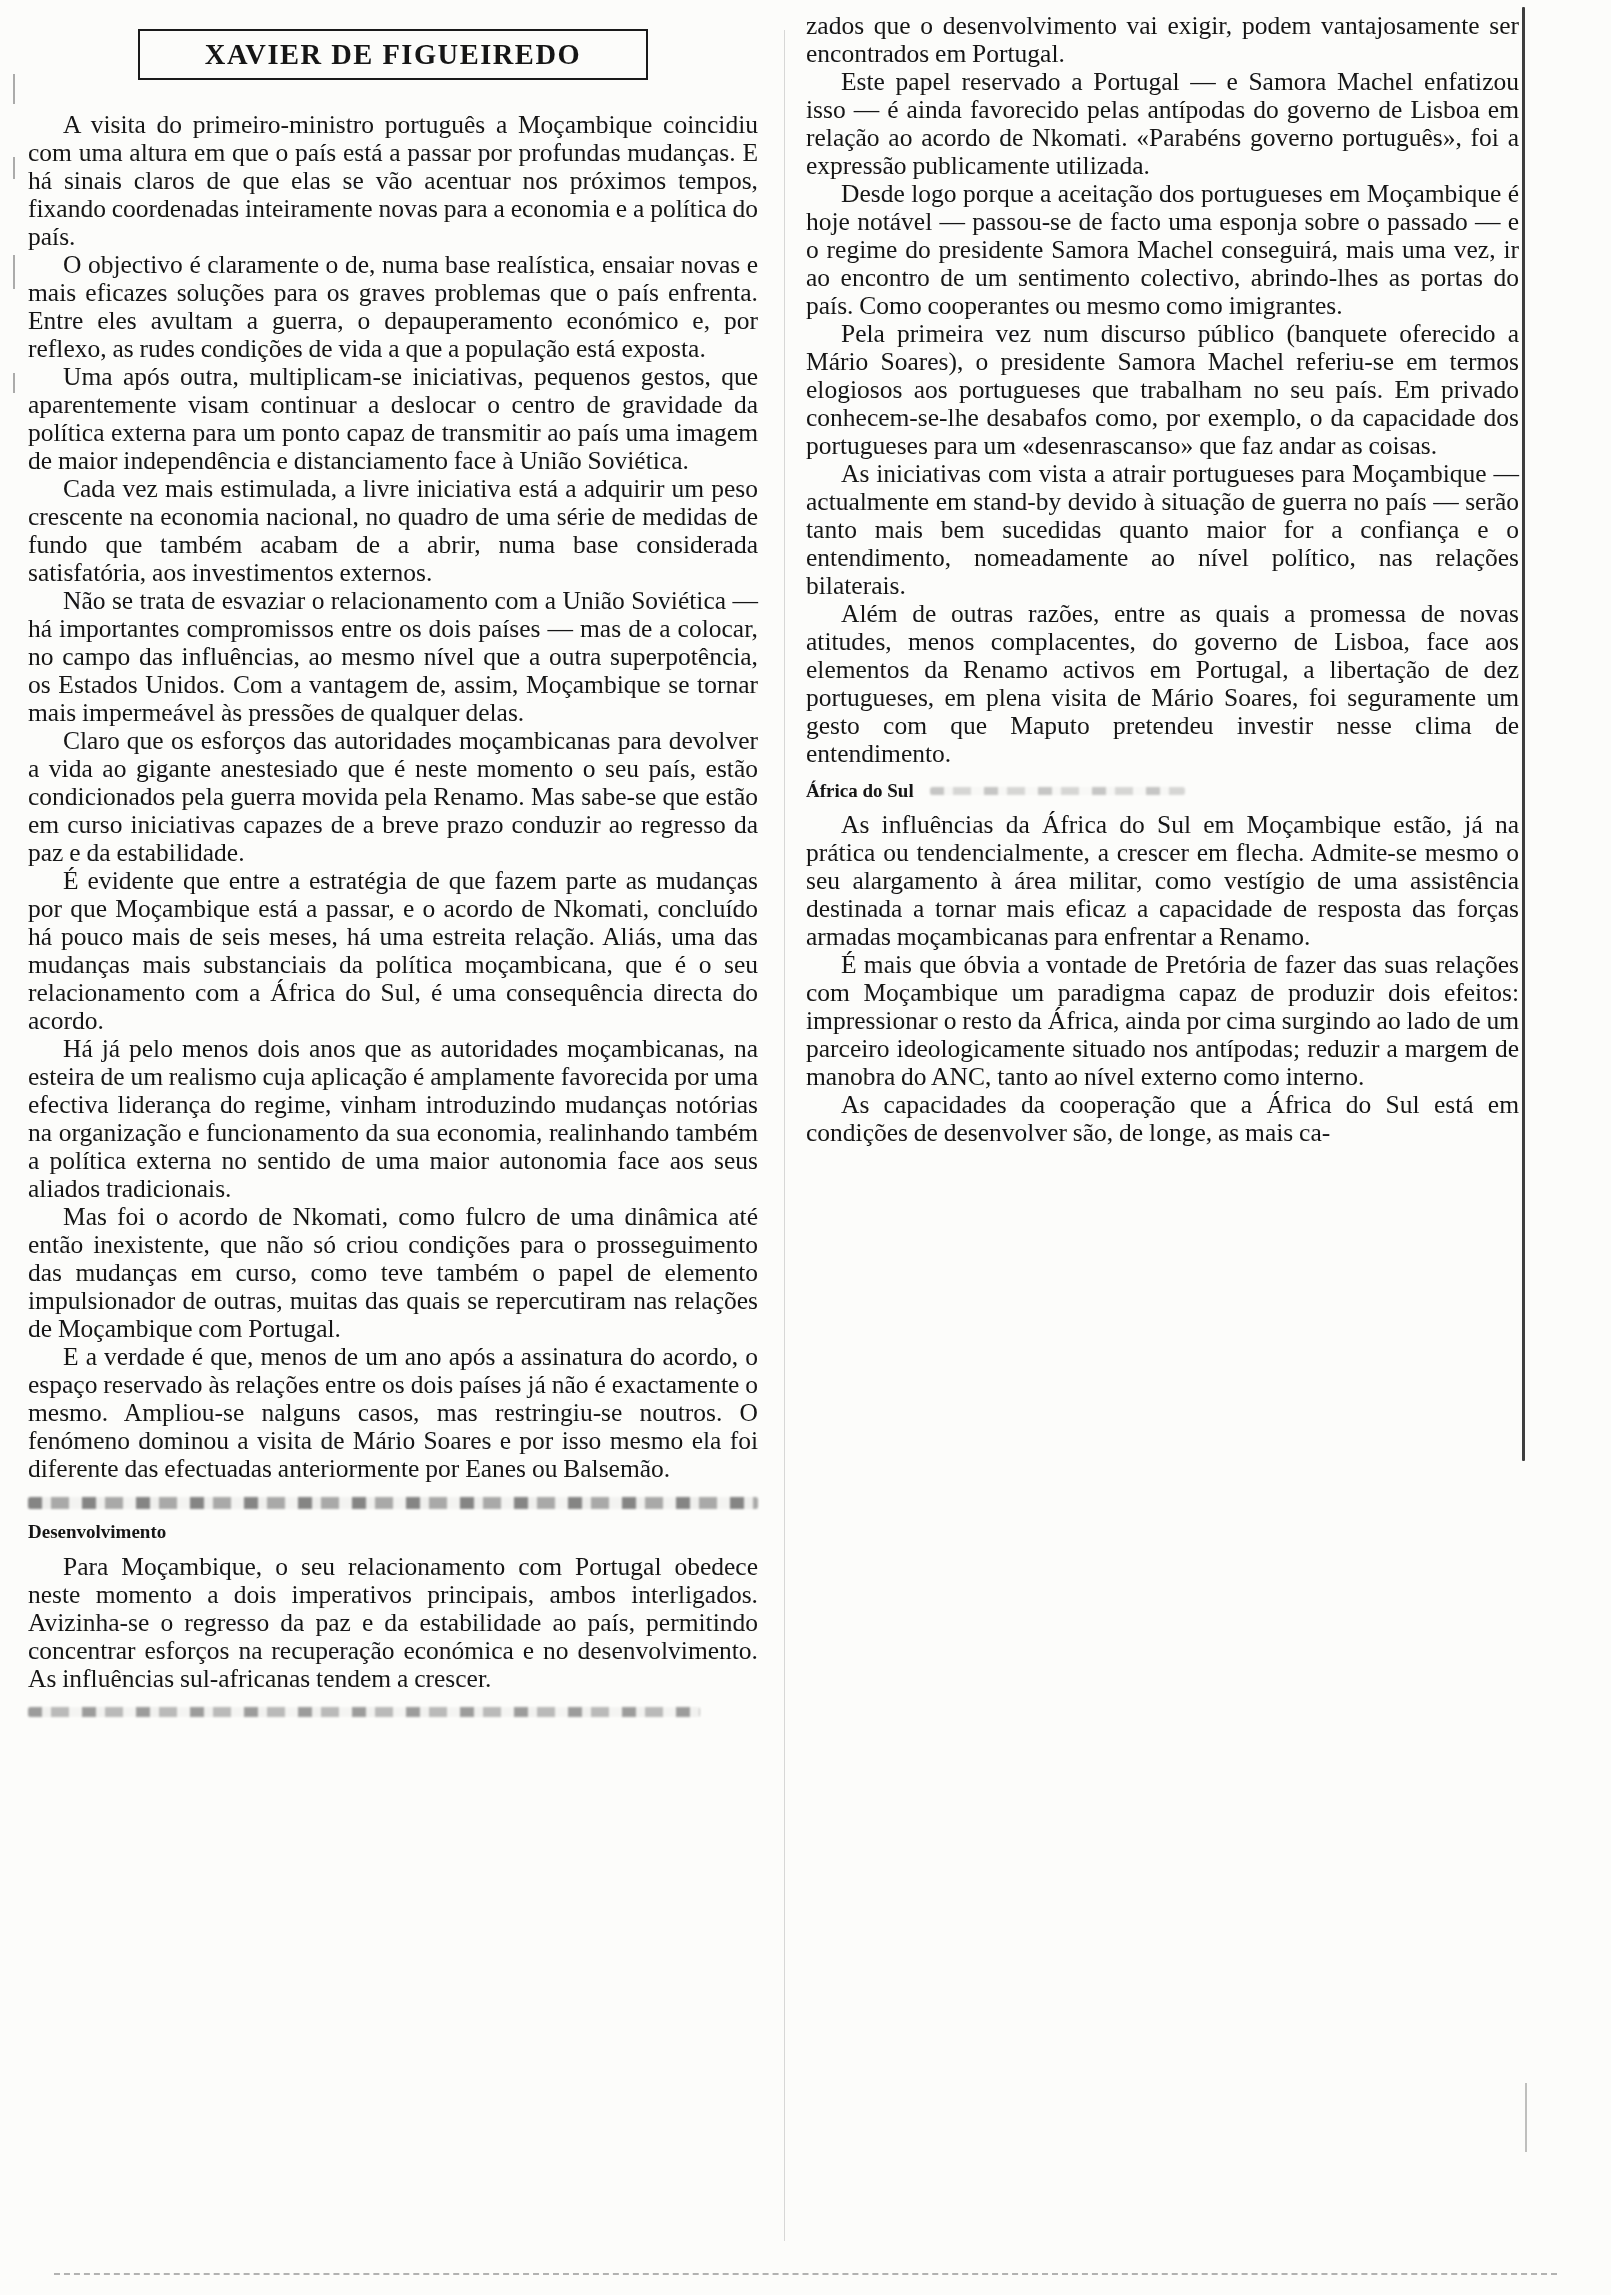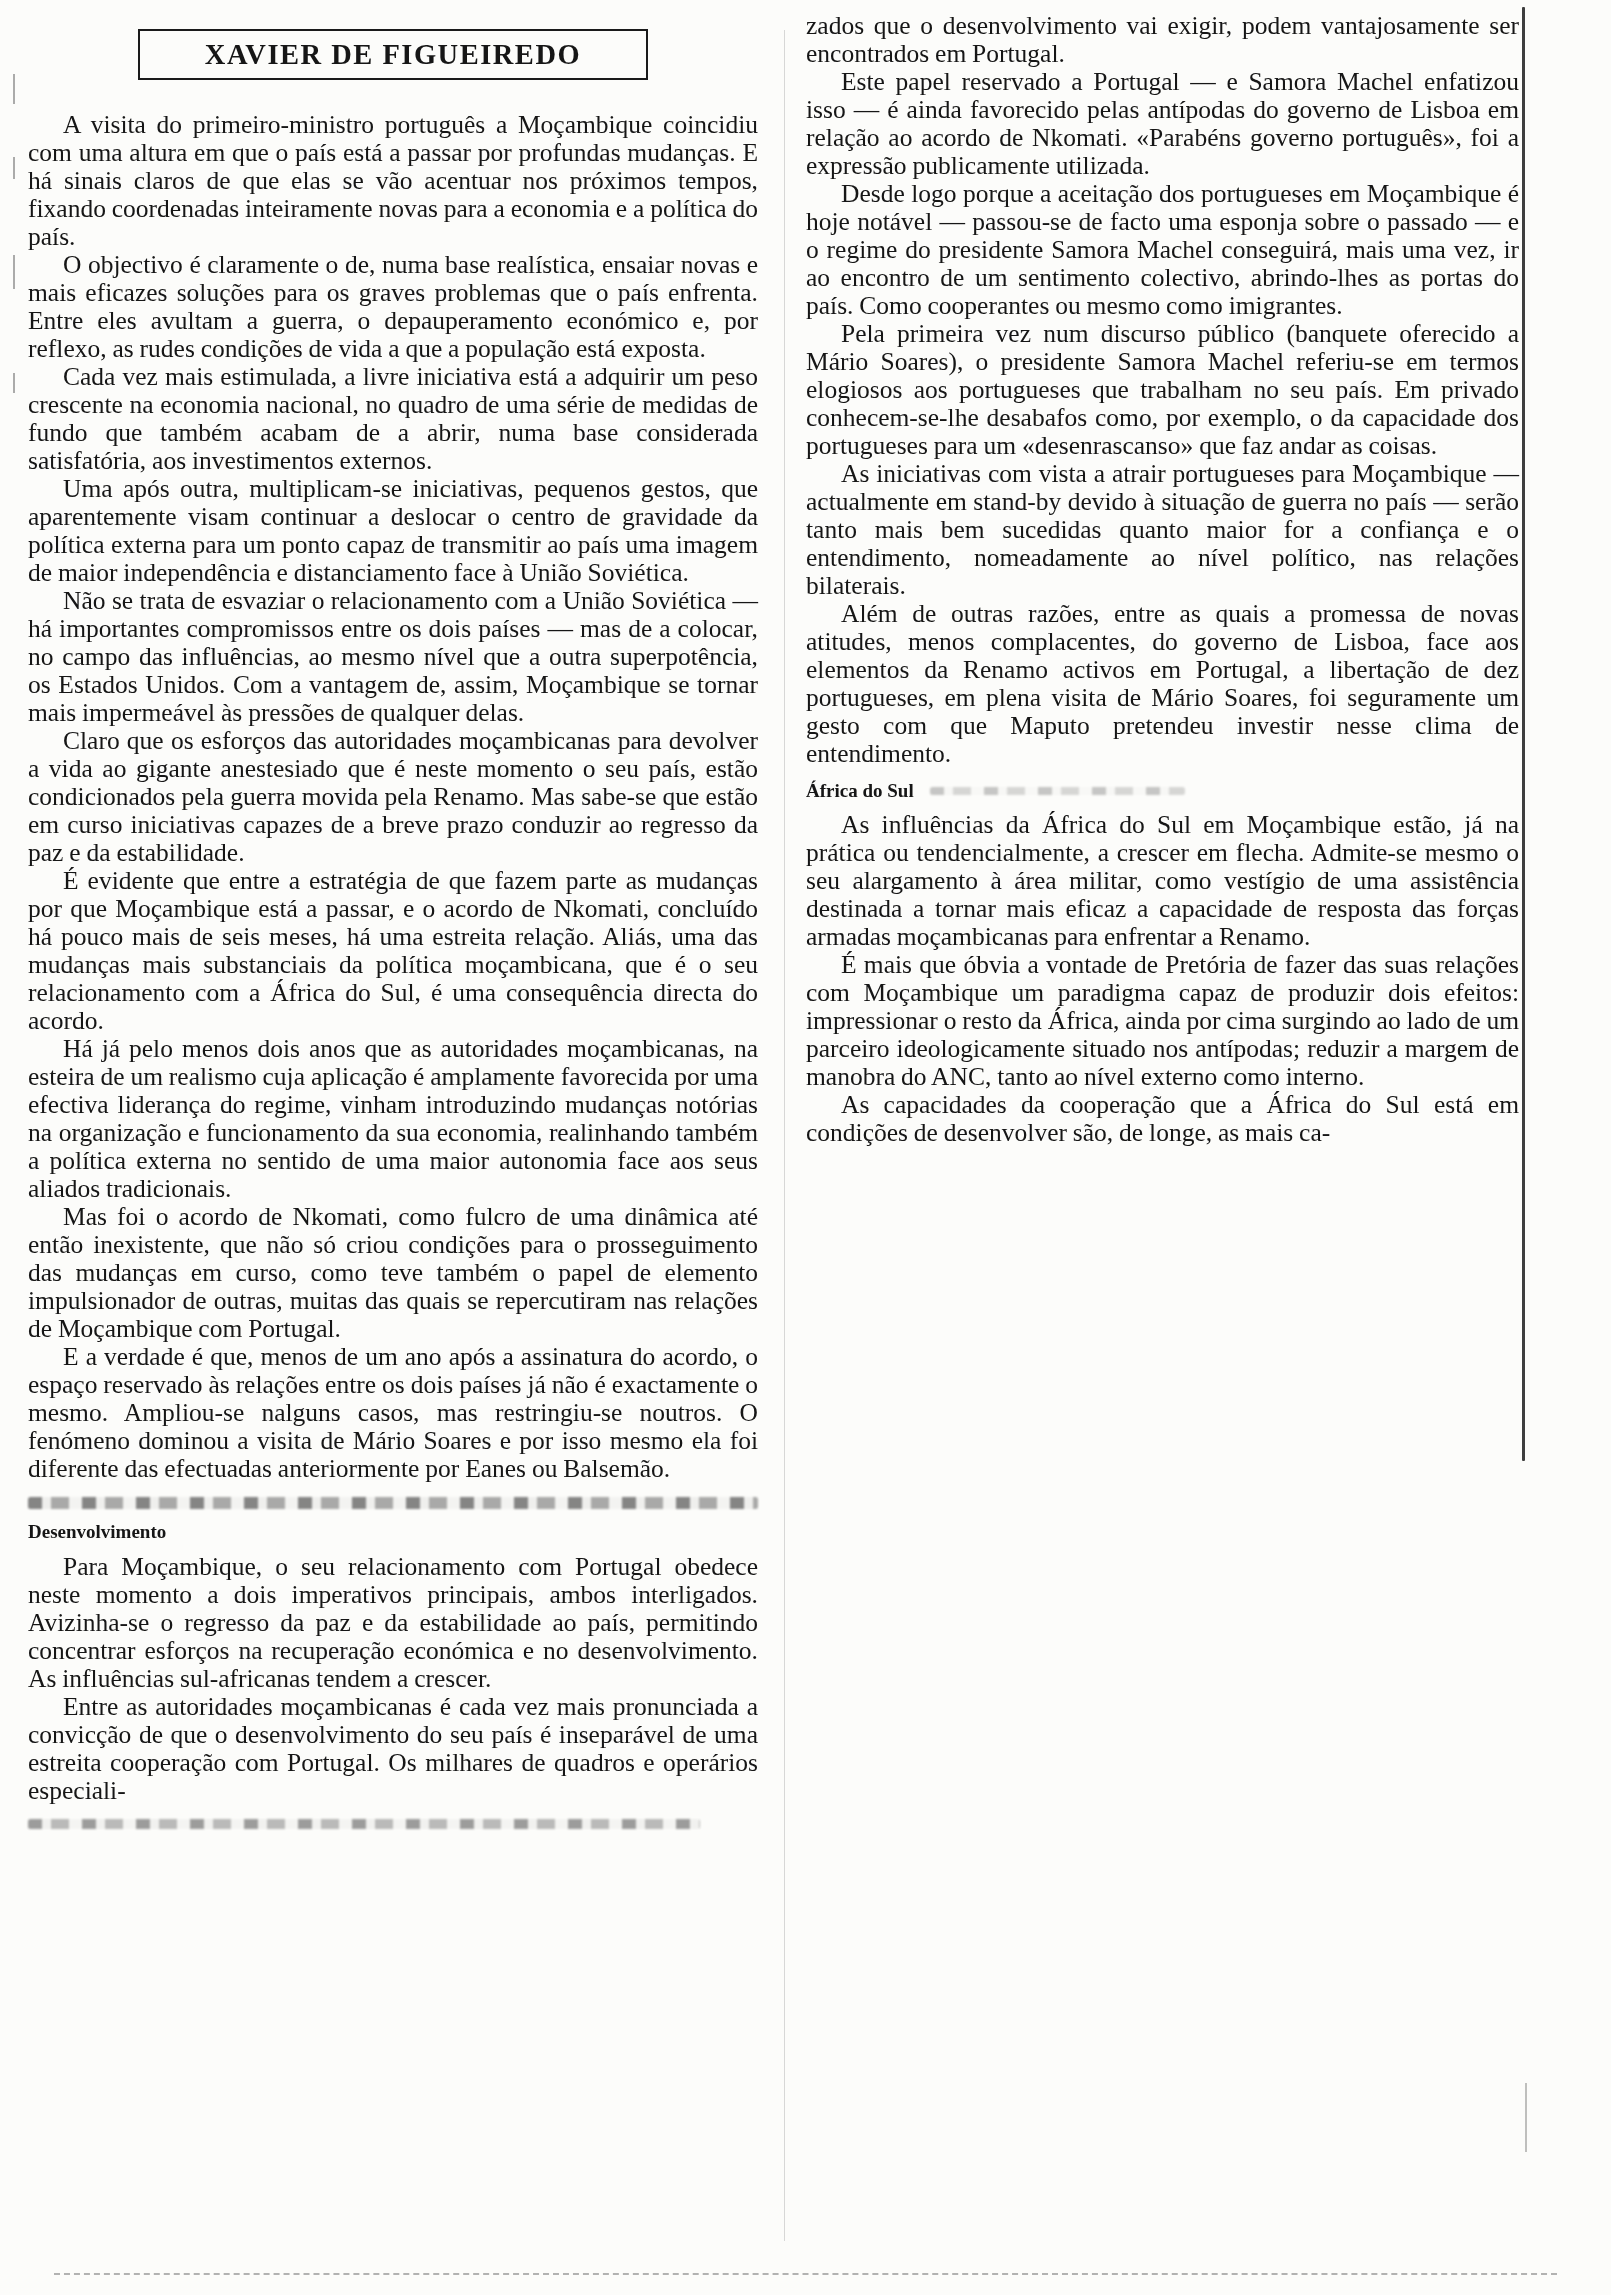--- a/index.html
+++ b/index.html
@@ -122,37 +122,36 @@
 
 <div class="page">
 
   <div class="col col-left">
     <div class="byline-box">
       <span>XAVIER DE FIGUEIREDO</span>
     </div>
 
     <p class="para">A visita do primeiro-ministro português a Moçambique coincidiu com uma altura em que o país está a passar por profundas mudanças. E há sinais claros de que elas se vão acentuar nos próximos tempos, fixando coordenadas inteiramente novas para a economia e a política do país.</p>
     <p class="para">O objectivo é claramente o de, numa base realística, ensaiar novas e mais eficazes soluções para os graves problemas que o país enfrenta. Entre eles avultam a guerra, o depauperamento económico e, por reflexo, as rudes condições de vida a que a população está exposta.</p>
+    <p class="para">Uma após outra, multiplicam-se iniciativas, pequenos gestos, que aparentemente visam continuar a deslocar o centro de gravidade da política externa para um ponto capaz de transmitir ao país uma imagem de maior independência e distanciamento face à União Soviética.</p>
     <p class="para">Cada vez mais estimulada, a livre iniciativa está a adquirir um peso crescente na economia nacional, no quadro de uma série de medidas de fundo que também acabam de a abrir, numa base considerada satisfatória, aos investimentos externos.</p>
-    <p class="para">Uma após outra, multiplicam-se iniciativas, pequenos gestos, que aparentemente visam continuar a deslocar o centro de gravidade da política externa para um ponto capaz de transmitir ao país uma imagem de maior independência e distanciamento face à União Soviética.</p>
     <p class="para">Não se trata de esvaziar o relacionamento com a União Soviética — há importantes compromissos entre os dois países — mas de a colocar, no campo das influências, ao mesmo nível que a outra superpotência, os Estados Unidos. Com a vantagem de, assim, Moçambique se tornar mais impermeável às pressões de qualquer delas.</p>
     <p class="para">Claro que os esforços das autoridades moçambicanas para devolver a vida ao gigante anestesiado que é neste momento o seu país, estão condicionados pela guerra movida pela Renamo. Mas sabe-se que estão em curso iniciativas capazes de a breve prazo conduzir ao regresso da paz e da estabilidade.</p>
     <p class="para">É evidente que entre a estratégia de que fazem parte as mudanças por que Moçambique está a passar, e o acordo de Nkomati, concluído há pouco mais de seis meses, há uma estreita relação. Aliás, uma das mudanças mais substanciais da política moçambicana, que é o seu relacionamento com a África do Sul, é uma consequência directa do acordo.</p>
     <p class="para">Há já pelo menos dois anos que as autoridades moçambicanas, na esteira de um realismo cuja aplicação é amplamente favorecida por uma efectiva liderança do regime, vinham introduzindo mudanças notórias na organização e funcionamento da sua economia, realinhando também a política externa no sentido de uma maior autonomia face aos seus aliados tradicionais.</p>
     <p class="para">Mas foi o acordo de Nkomati, como fulcro de uma dinâmica até então inexistente, que não só criou condições para o prosseguimento das mudanças em curso, como teve também o papel de elemento impulsionador de outras, muitas das quais se repercutiram nas relações de Moçambique com Portugal.</p>
     <p class="para">E a verdade é que, menos de um ano após a assinatura do acordo, o espaço reservado às relações entre os dois países já não é exactamente o mesmo. Ampliou-se nalguns casos, mas restringiu-se noutros. O fenómeno dominou a visita de Mário Soares e por isso mesmo ela foi diferente das efectuadas anteriormente por Eanes ou Balsemão.</p>
 
     <div class="smudge smudge-above-heading"></div>
 
     <h2 class="section-heading">
       <span>Desenvolvimento</span>
     </h2>
 
     <p class="para">Para Moçambique, o seu relacionamento com Portugal obedece neste momento a dois imperativos principais, ambos interligados. Avizinha-se o regresso da paz e da estabilidade ao país, permitindo concentrar esforços na recuperação económica e no desenvolvimento. As influências sul-africanas tendem a crescer.</p>
-    <p class="para">Entre as autoridades moçambicanas é cada vez mais pronunciada a convicção de que o desenvolvimento do seu país é inseparável de uma estreita cooperação com Portugal. Os milhares de quadros e operários especiali-</p>
 
     <div class="smudge smudge-bottom"></div>
   </div>
 
   <div class="col col-right">
     <p class="para no-indent">zados que o desenvolvimento vai exigir, podem vantajosamente ser encontrados em Portugal.</p>
     <p class="para">Este papel reservado a Portugal — e Samora Machel enfatizou isso — é ainda favorecido pelas antípodas do governo de Lisboa em relação ao acordo de Nkomati. «Parabéns governo português», foi a expressão publicamente utilizada.</p>
     <p class="para">Desde logo porque a aceitação dos portugueses em Moçambique é hoje notável — passou-se de facto uma esponja sobre o passado — e o regime do presidente Samora Machel conseguirá, mais uma vez, ir ao encontro de um sentimento colectivo, abrindo-lhes as portas do país. Como cooperantes ou mesmo como imigrantes.</p>
     <p class="para">Pela primeira vez num discurso público (banquete oferecido a Mário Soares), o presidente Samora Machel referiu-se em termos elogiosos aos portugueses que trabalham no seu país. Em privado conhecem-se-lhe desabafos como, por exemplo, o da capacidade dos portugueses para um «desenrascanso» que faz andar as coisas.</p>
     <p class="para">As iniciativas com vista a atrair portugueses para Moçambique — actualmente em stand-by devido à situação de guerra no país — serão tanto mais bem sucedidas quanto maior for a confiança e o entendimento, nomeadamente ao nível político, nas relações bilaterais.</p>

